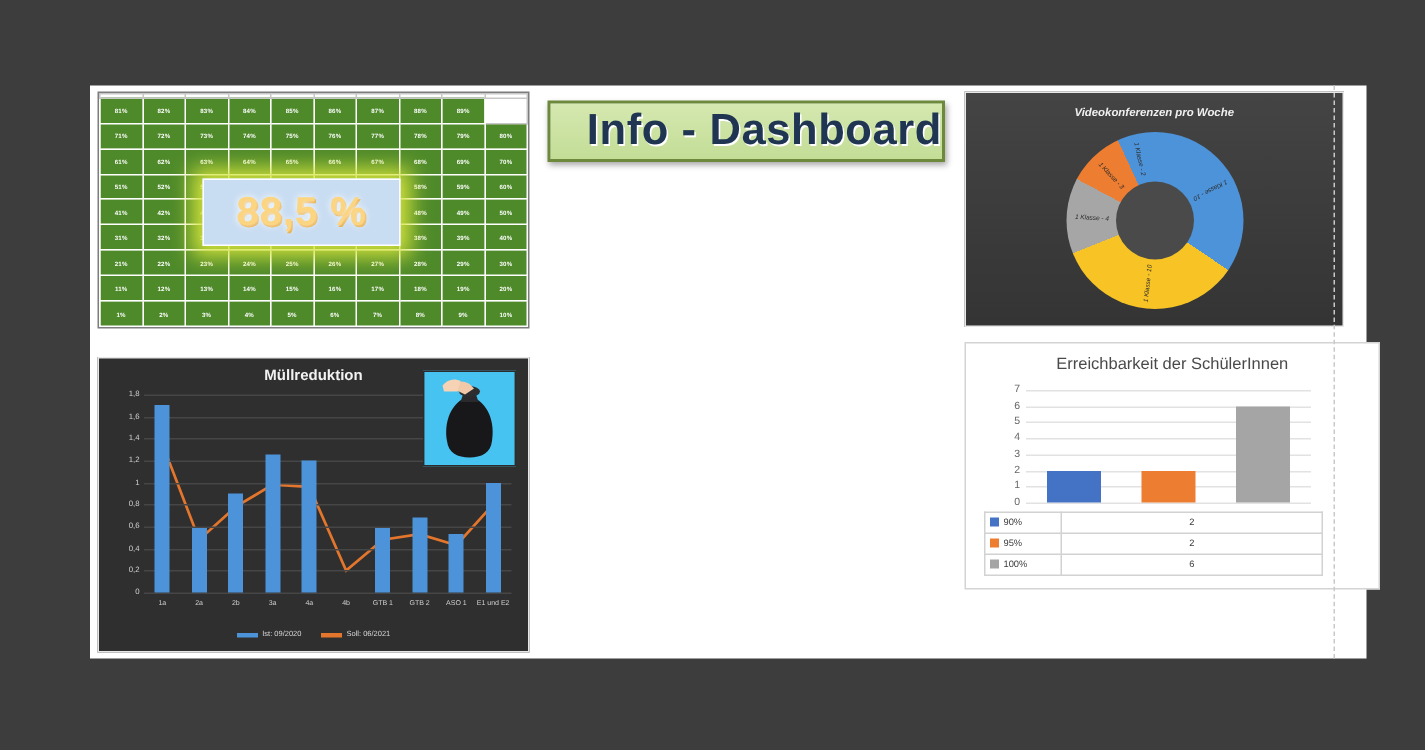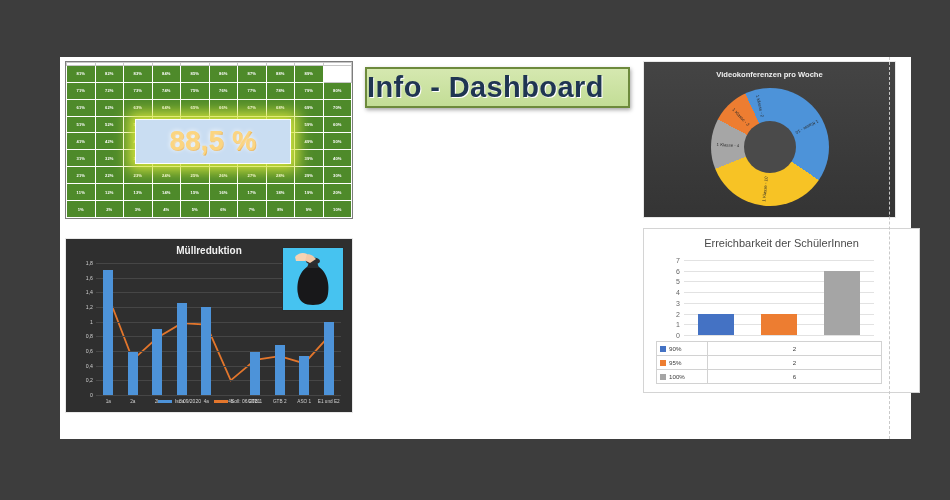--- a/index.html
+++ b/index.html
@@ -38,21 +38,21 @@
     vertical-align:middle;
     font-weight:bold;
     letter-spacing:.1px;
     padding:0;
   }
   table.pct tr.hdr td{background:#ffffff;border:1px solid #c7c7c7;color:#4e8a2a;}
   table.pct td.blank{background:#ffffff;border:1px solid #c7c7c7;color:#ffffff;}
 
   
   .callout{
-    position:absolute;left:75px;top:62px;width:156px;height:45px;
+    position:absolute;left:75px;top:62px;width:132px;height:45px;
     background:#c9ddf2;
     border:1px solid #ffffff;
     box-shadow:0 0 13px 7px rgba(213,228,60,.95);
     display:flex;align-items:center;justify-content:center;
     box-sizing:border-box;
   }
   .callout span{
     font-size:27px;font-weight:bold;
     color:#fbd581;
     text-shadow:0 0 5px #ffffff, 1px 1px 0 #e8a93c;
@@ -60,21 +60,21 @@
   }
 
   .caption{
     position:absolute;left:6px;top:164px;width:290px;
     font-size:7.4px;font-style:italic;font-weight:bold;color:#1b1b1b;
     font-family:"Liberation Serif", serif;
   }
 
   
   .mull{
-    position:absolute;left:5px;top:181px;width:288px;height:175px;
+    position:absolute;left:5px;top:181px;width:288px;height:197px;
     background:#2f2f2f;border:1px solid #e8e8e8;box-sizing:border-box;
   }
   .mull-title{
     position:absolute;top:6px;left:0;width:100%;text-align:center;
     color:#f2f2f2;font-size:10px;font-weight:bold;
   }
   .mull-plot{position:absolute;left:30px;top:24px;width:245px;height:132px;}
   .grid-line{position:absolute;left:0;width:100%;height:1px;background:#464646;}
   .ylab{
     position:absolute;right:calc(100% + 3px);transform:translateY(-50%);
@@ -96,35 +96,35 @@
     position:absolute;right:8px;top:8px;width:60px;height:62px;
     background:#46c3f0;border:1px solid #2c2c2c;overflow:hidden;
   }
 
   
   .info-title{
     position:absolute;left:305px;top:10px;width:265px;height:41px;
     background:linear-gradient(#d5e8b0,#c3dd96);
     border:2px solid #6d8a3c;
     box-sizing:border-box;
-    display:flex;align-items:center;justify-content:flex-start;
+    display:flex;align-items:center;justify-content:flex-end;
     box-shadow:1px 2px 4px rgba(0,0,0,.35);
   }
   .info-title span{
     font-size:29px;font-weight:bold;color:#1f3552;
     text-shadow:1px 1px 0 #ffffff;
     letter-spacing:.4px;
   }
 
   
   .donut-box{
     position:absolute;left:583px;top:4px;width:253px;height:157px;
     background:#3a3a3a;
     background-image:linear-gradient(#444,#343434);
-    border:1px solid #e8e8e8;box-sizing:border-box;
+    border:1px solid #e8e8e8;box-sizing:border-box;font-style:italic;
   }
   .donut-title{
     position:absolute;top:8px;left:0;width:100%;text-align:center;
     color:#f0f0f0;font-size:7.6px;font-weight:bold;
   }
   .donut{
     position:absolute;left:50%;top:26px;transform:translateX(-50%);
     width:118px;height:118px;border-radius:50%;
   }
   .donut-hole{

